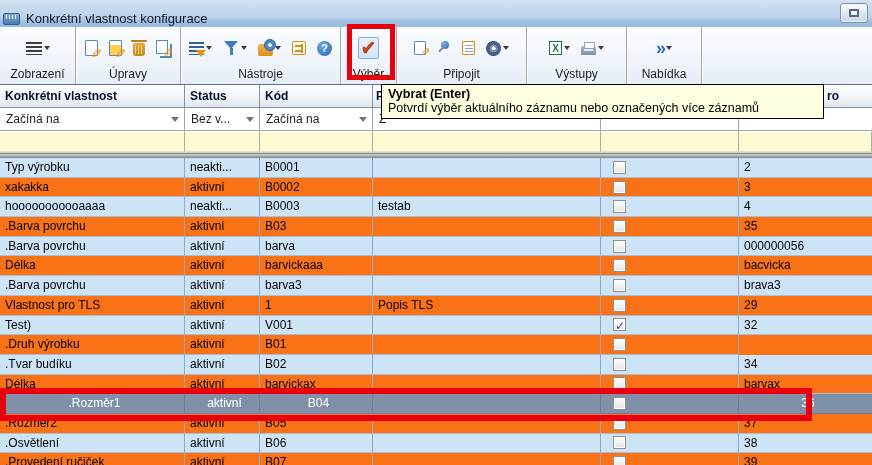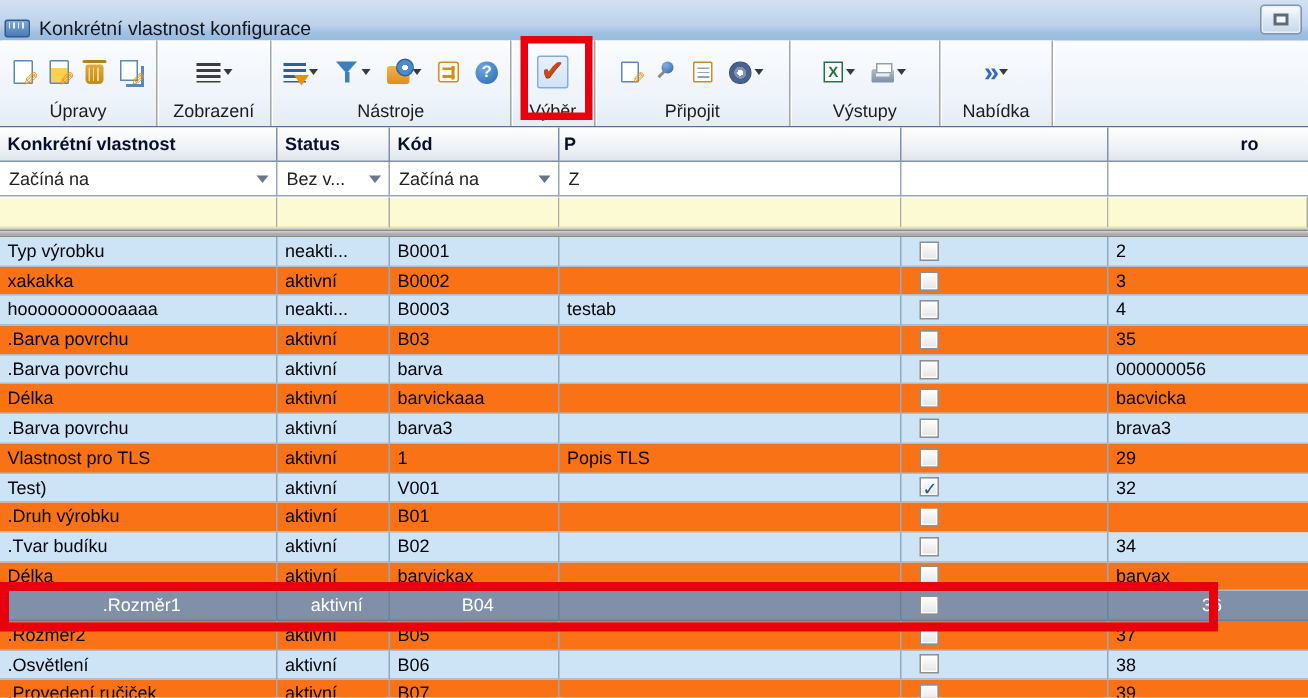--- a/index.html
+++ b/index.html
@@ -139,45 +139,45 @@
 
   <div class="titlebar">
     <span class="win-icon"></span>
     <span class="win-title">Konkrétní vlastnost konfigurace</span>
     <span class="max-btn">
         <span class="sq"></span>
       </span>
   </div>
 
   <div class="toolbar">
+    <div class="tgroup g0">
+      <div class="tg-icons">
+        <span class="tbtn">
+            <span class="ic ic-list"></span>
+            <span class="caret"></span>
+          </span>
+      </div>
+      <div class="tg-label">Zobrazení</div>
+    </div>
     <div class="tgroup g1">
       <div class="tg-icons">
         <span class="tbtn">
             <span class="ic ic-page"></span>
           </span>
         <span class="tbtn">
             <span class="ic ic-page fill"></span>
           </span>
         <span class="tbtn">
             <span class="ic ic-trash"></span>
           </span>
         <span class="tbtn">
             <span class="ic ic-copy"></span>
           </span>
       </div>
       <div class="tg-label">Úpravy</div>
-    </div>
-    <div class="tgroup g0">
-      <div class="tg-icons">
-        <span class="tbtn">
-            <span class="ic ic-list"></span>
-            <span class="caret"></span>
-          </span>
-      </div>
-      <div class="tg-label">Zobrazení</div>
     </div>
     <div class="tgroup g2">
       <div class="tg-icons">
         <span class="tbtn">
             <span class="ic ic-sort"></span>
             <span class="caret"></span>
           </span>
         <span class="tbtn">
             <span class="ic ic-funnel"></span>
             <span class="caret"></span>
@@ -443,17 +443,21 @@
     <div class="cell c2 f-code">B07</div>
     <div class="cell c3 f-desc"></div>
     <div class="cell c4 cbcell">
             <span class="checkbox"></span>
           </div>
     <div class="cell c5 f-num">39</div>
   </div>
 </div>
   </div>
 
+  <div class="tooltip">
+    <div class="tt-title">Vybrat (Enter)</div>
+    <div class="tt-desc">Potvrdí výběr aktuálního záznamu nebo označených více záznamů</div>
+  </div>
 
   <div class="anno anno-toolbar"></div>
   <div class="anno anno-row"></div>
 
 </div>
 
 </body></html>

